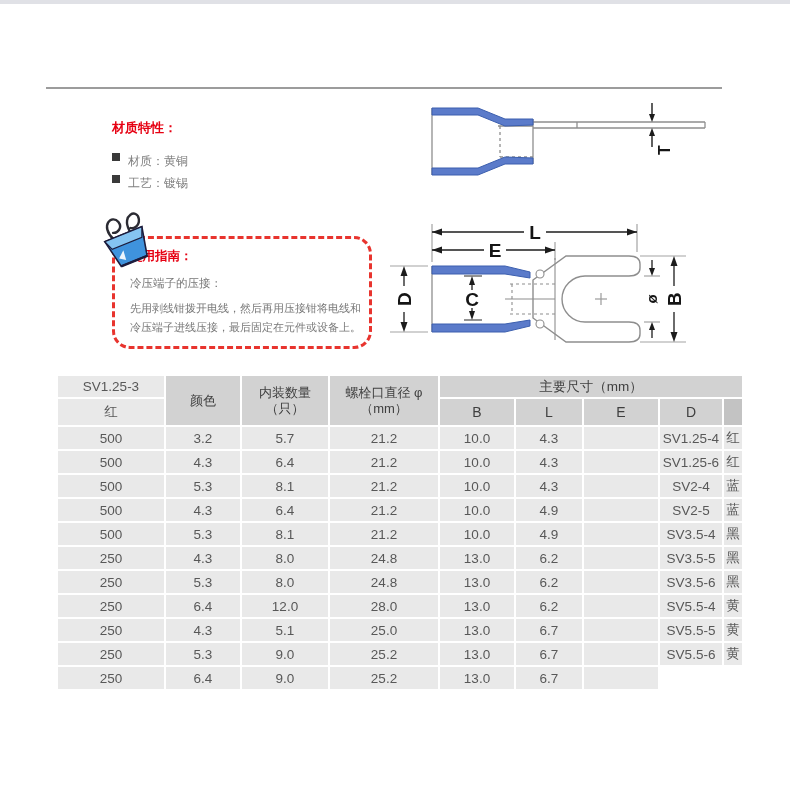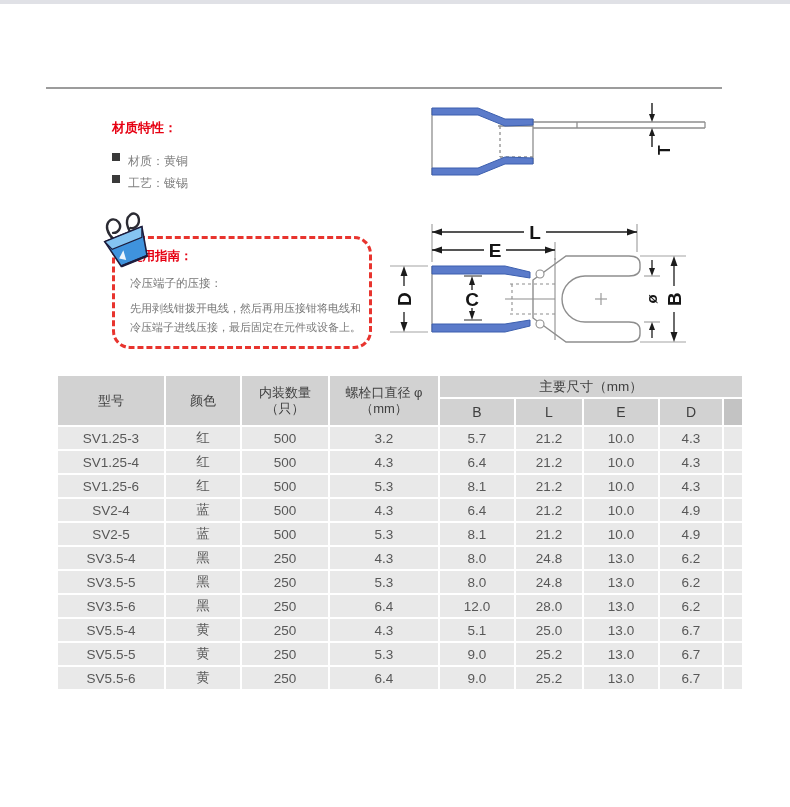--- a/index.html
+++ b/index.html
@@ -194,23 +194,20 @@
     <g stroke="#1c1c1c" stroke-width="1.3">
       <line x1="286" y1="44" x2="286" y2="66"></line>
         <line x1="286" y1="92" x2="286" y2="114"></line>
       <polygon points="286,36 282.5,46 289.5,46" fill="#1c1c1c" stroke="none"></polygon>
       <polygon points="286,122 282.5,112 289.5,112" fill="#1c1c1c" stroke="none"></polygon>
     </g>
     <text class="dim" transform="rotate(-90 286 79)" x="286" y="86" font-size="19" text-anchor="middle">B</text>
   </svg>
 
   <div class="spec-table">
-    <div class="th rs rs1">
-      <span>型号</span>
-    </div>
     <div class="th rs rs2">
       <span>颜色</span>
     </div>
     <div class="th rs rs3">
       <span>内装数量</span>
       <span>（只）</span>
     </div>
     <div class="th rs rs4">
       <span>螺栓口直径 φ</span>
       <span>（mm）</span>

